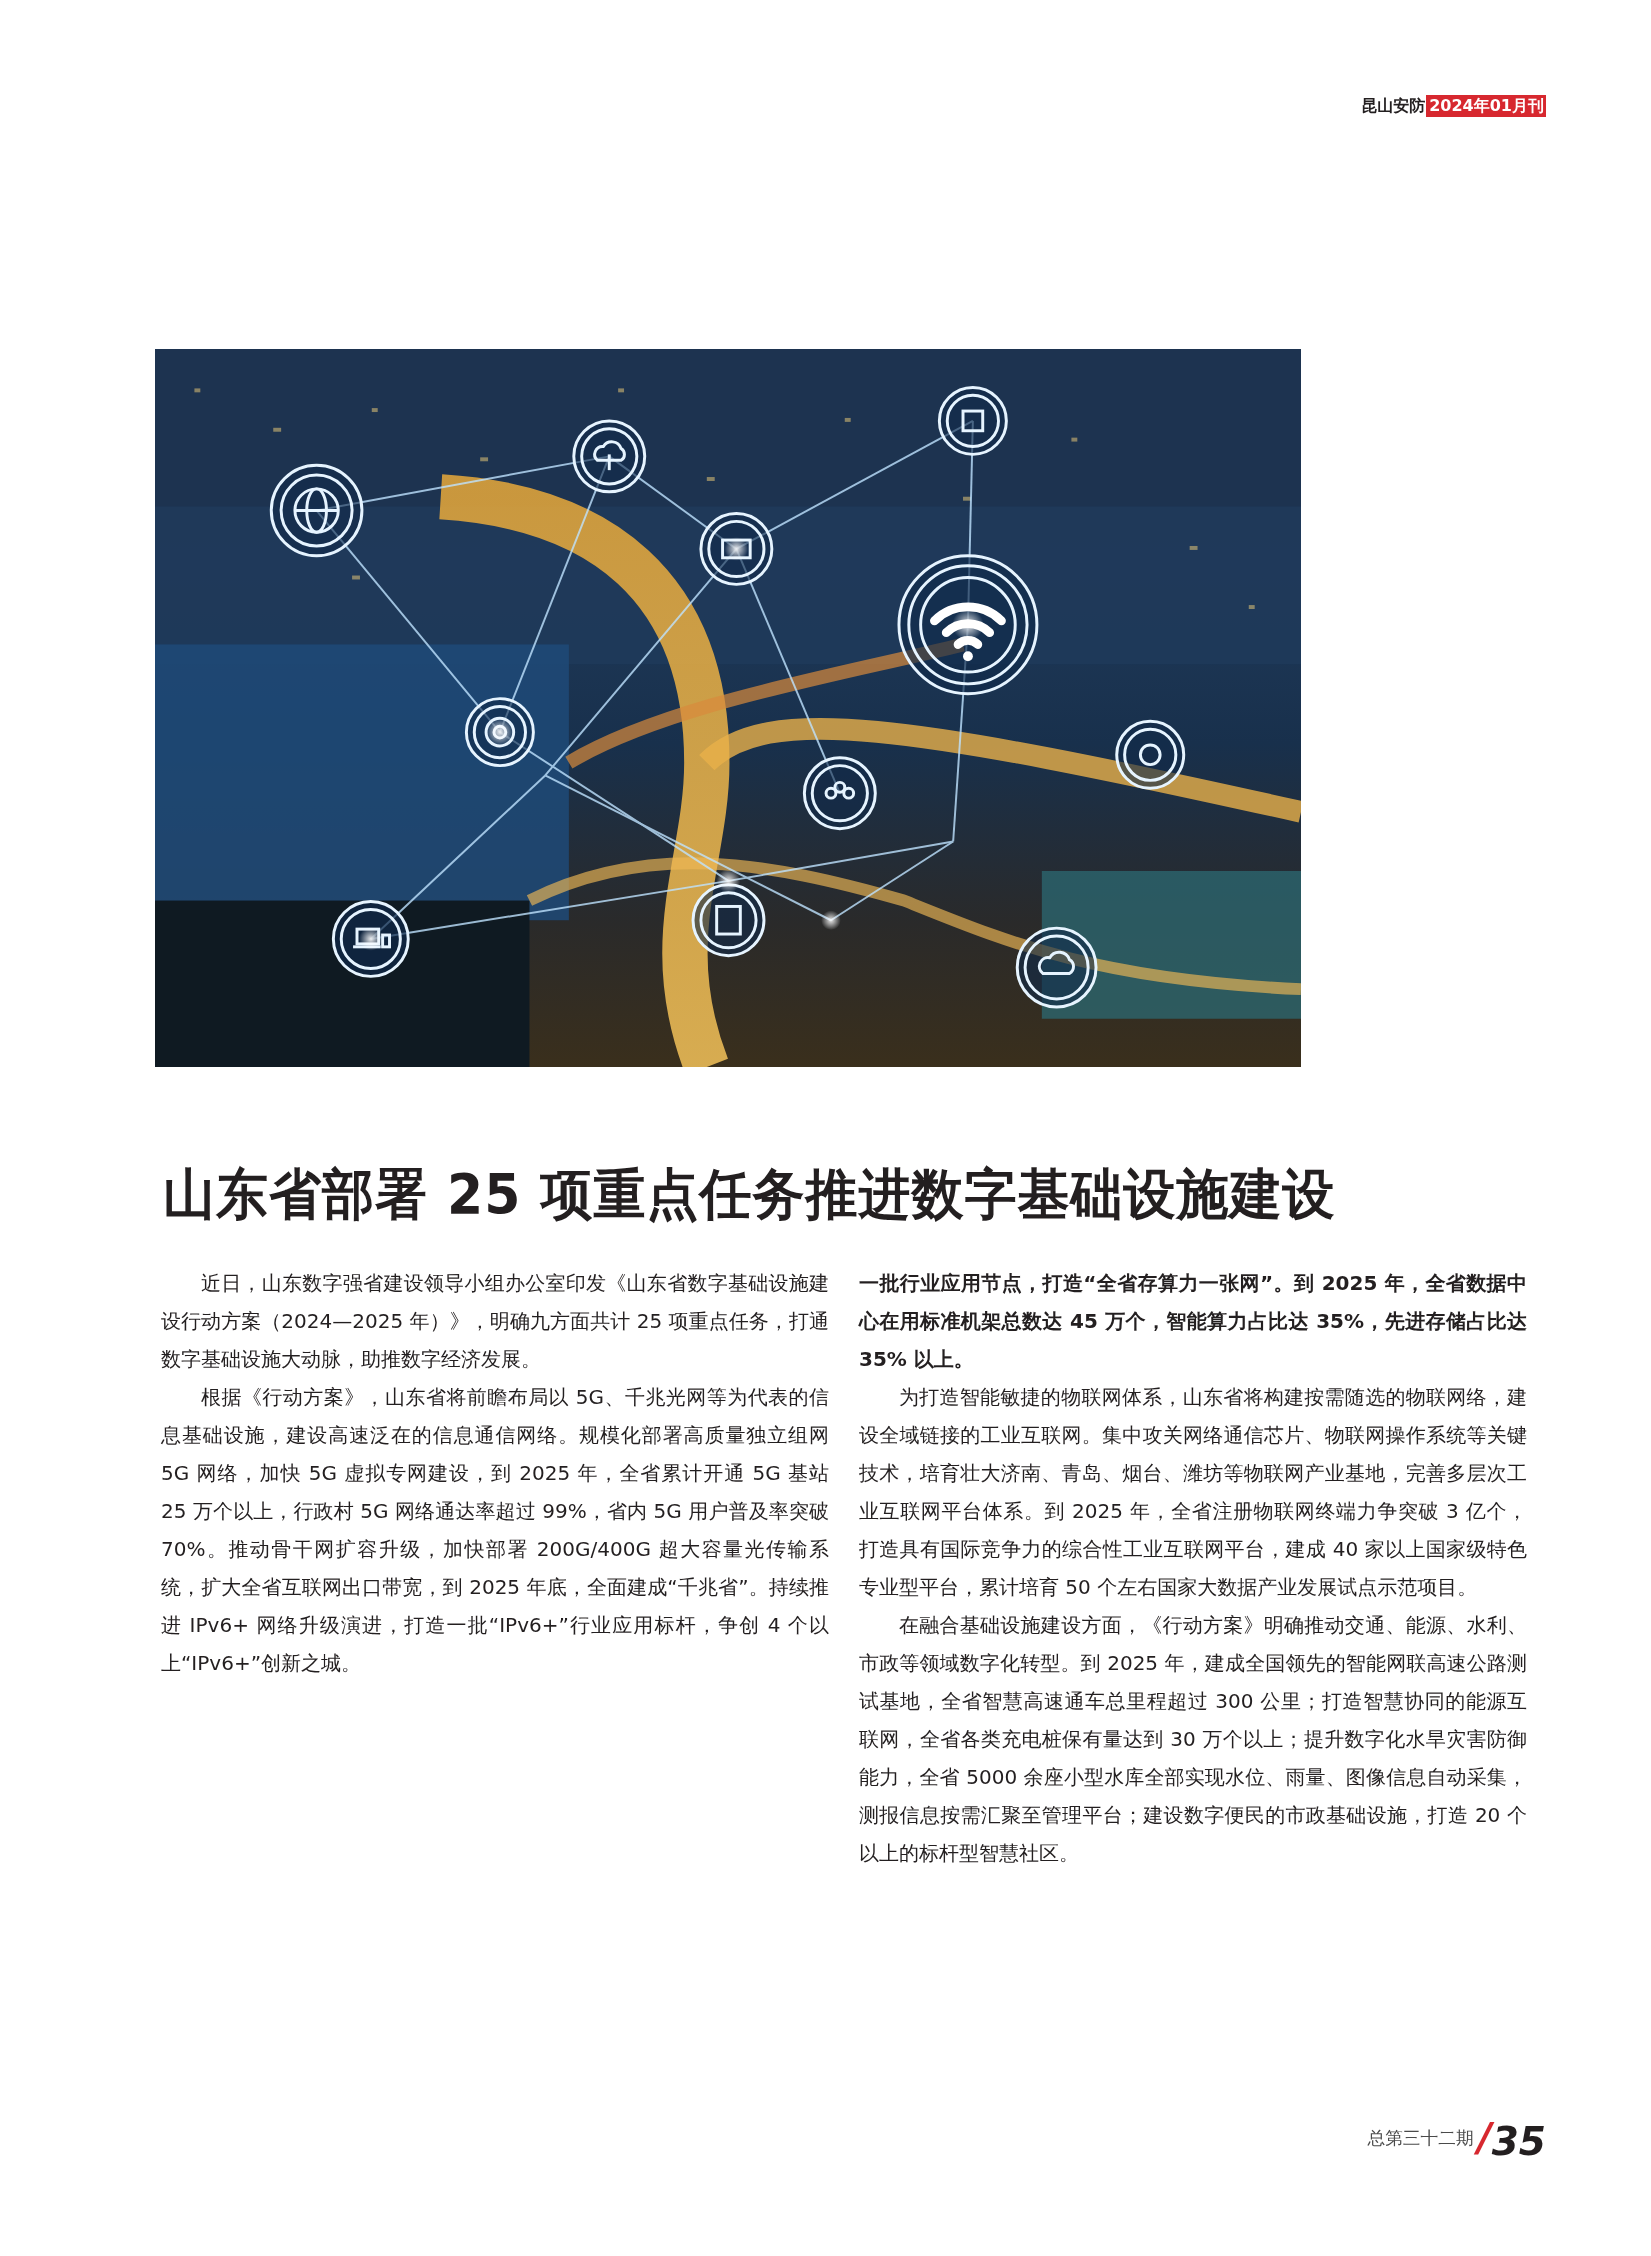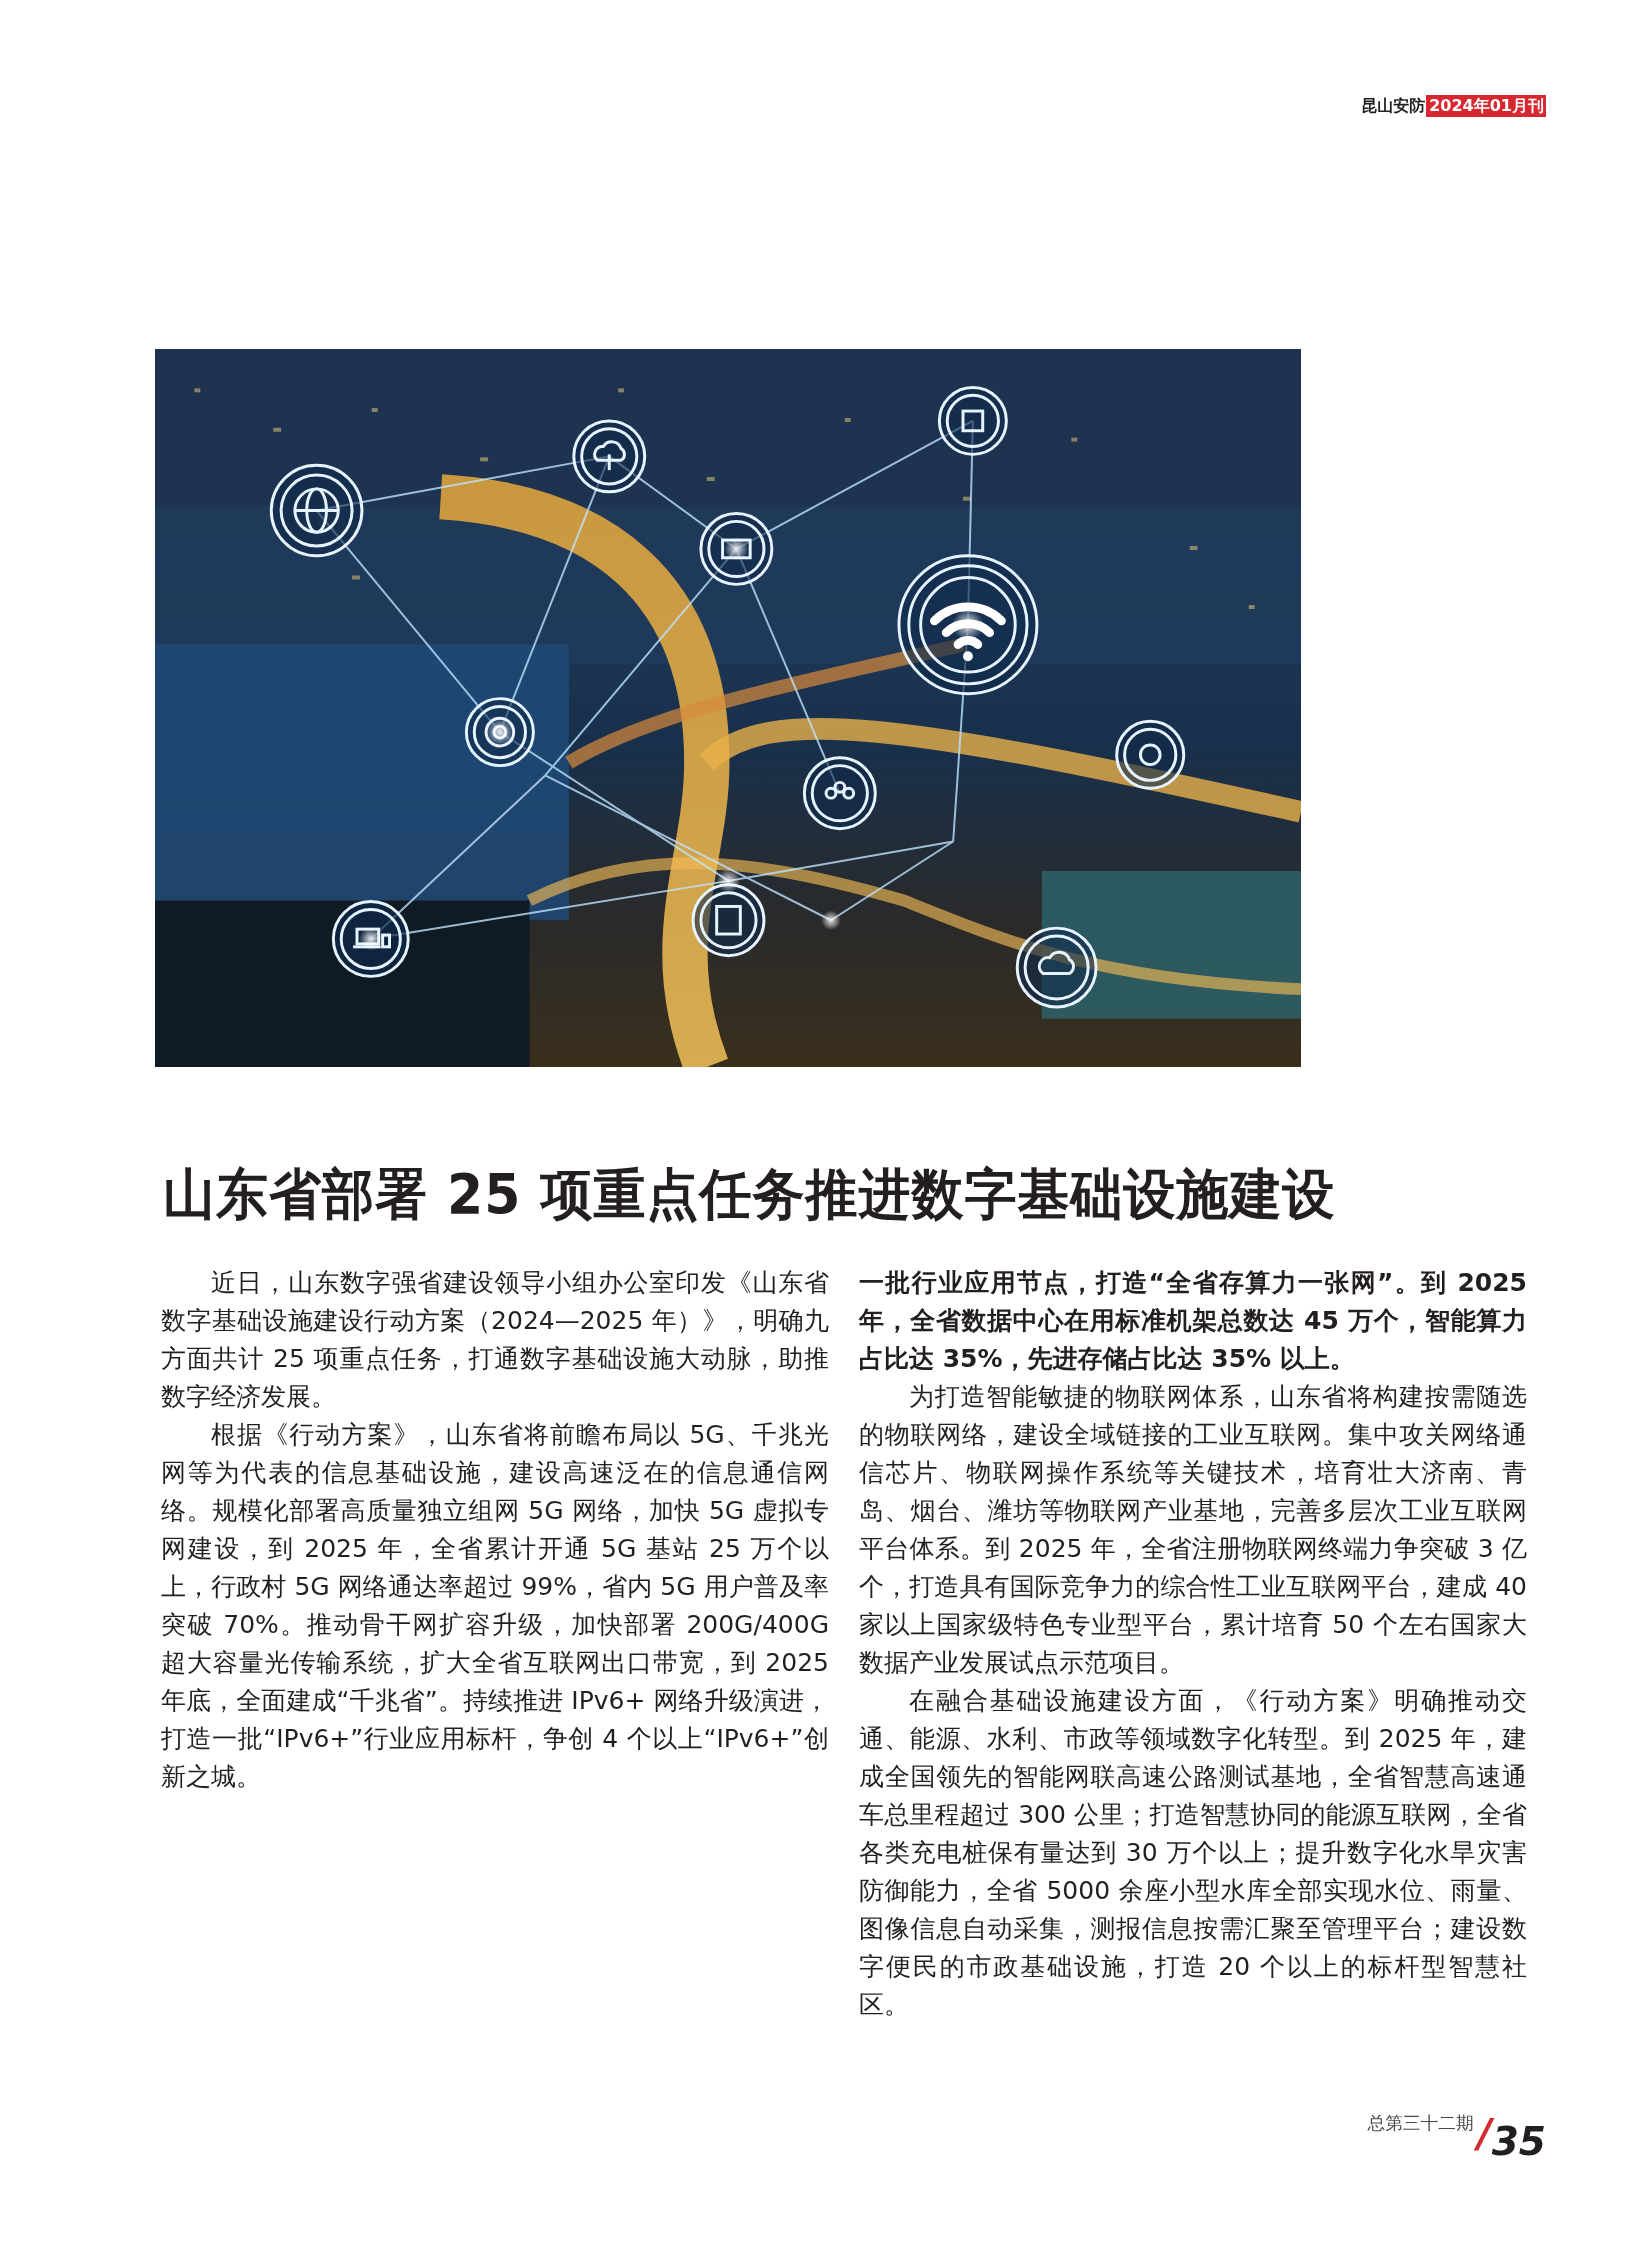--- a/index.html
+++ b/index.html
@@ -12,28 +12,28 @@
     .header-tag .issue { background: #d7282f; color: #ffffff; padding: 0 2px 0 3px; }
 
     .hero { position: absolute; left: 155px; top: 349px; width: 1146px; height: 718px; overflow: hidden;
             background: linear-gradient(180deg, #1b2d4a 0%, #203a5a 30%, #18304c 55%, #2a2a2a 80%, #3a2f1c 100%); }
     .hero svg { position: absolute; left: 0; top: 0; width: 100%; height: 100%; }
 
     .title { position: absolute; left: 163px; top: 1123px; width: 1320px; font-size: 52px;
              font-weight: bold; letter-spacing: 1px; color: #231f20; white-space: nowrap;
              transform: scaleY(1.05); transform-origin: left top; }
 
-    .col { position: absolute; top: 1264px; width: 668px; font-size: 25px; line-height: 38px;
+    .col { position: absolute; top: 1264px; width: 668px; font-size: 20px; line-height: 38px;
            text-align: justify; color: #231f20; }
     .col.left { left: 161px; }
     .col.right { left: 859px; }
     .col p { margin: 0; text-indent: 2em; }
     .col p.cont { text-indent: 0; font-weight: bold; }
 
-    .folio { position: absolute; top: 2111px; right: 106px; display: flex; align-items: flex-start; }
+    .folio { position: absolute; top: 2111px; right: 106px; display: flex; align-items: center; }
     .folio .series { font-size: 17.7px; color: #4a4a4a; margin-right: 3.9px; }
     .folio .slash { font-size: 39px; color: #d7282f; font-weight: bold; font-style: italic; }
     .folio .num { font-size: 39px; font-weight: bold; font-style: italic; color: #231f20; margin-top: 8px; }
   </style>
 </head>
 <body>
 
 <div class="header-tag">
   <span class="pub">昆山安防</span>
   <span class="issue">2024年01月刊</span>

